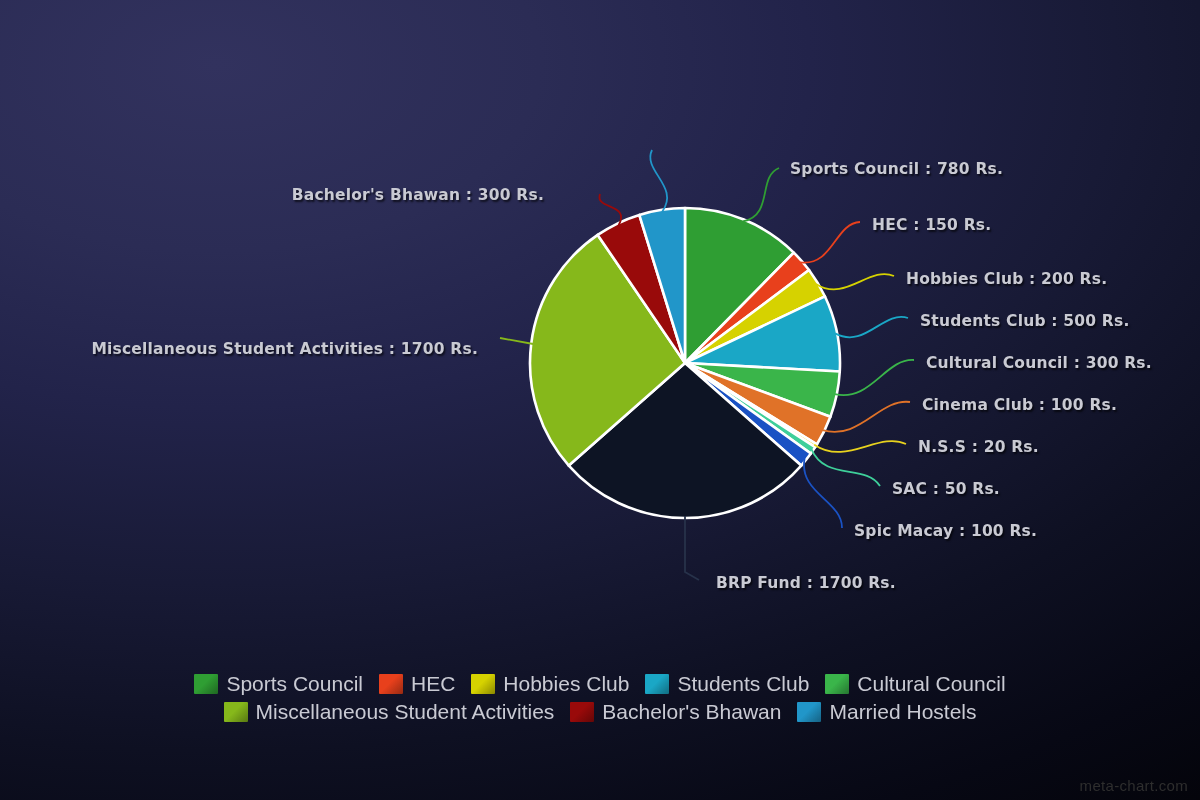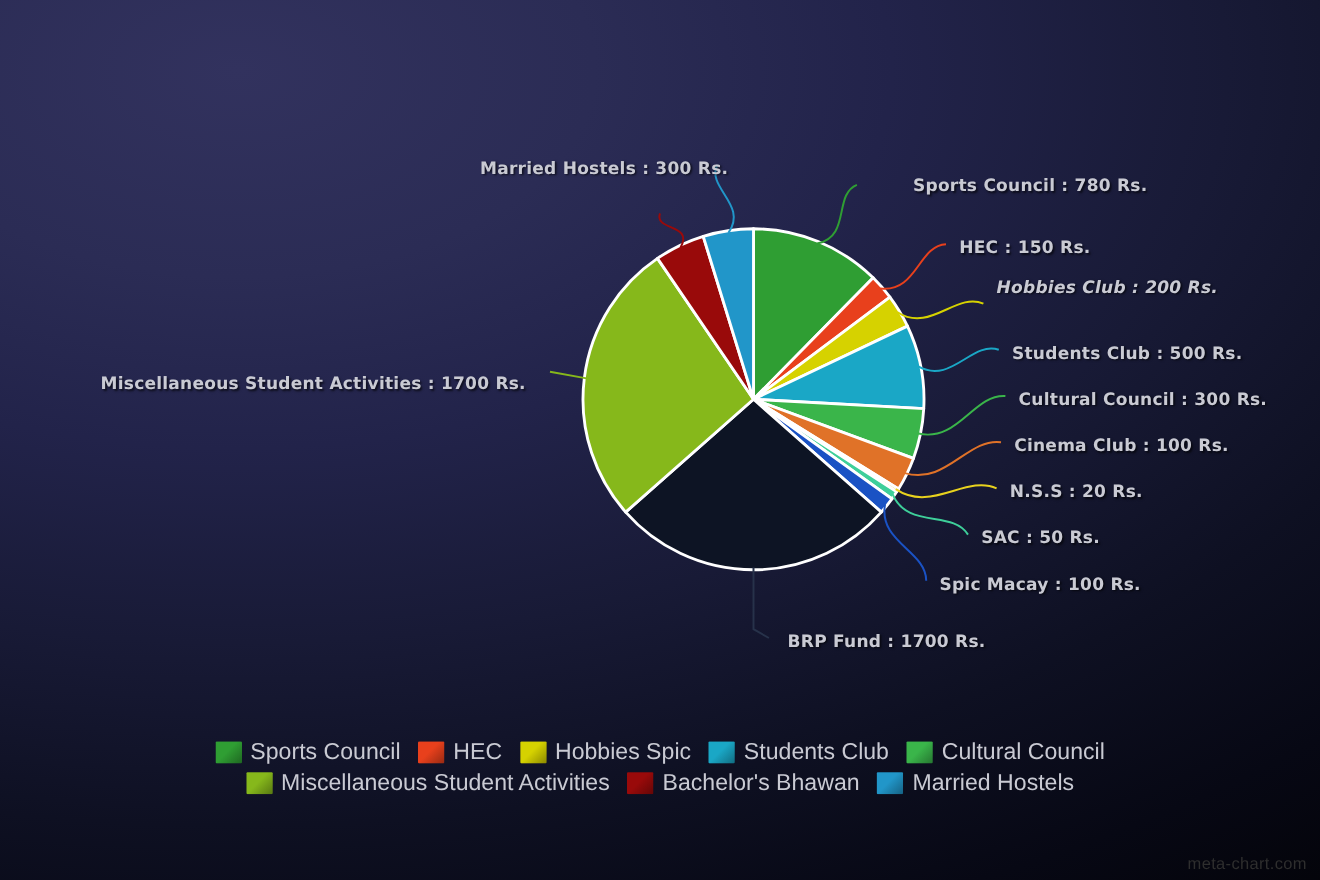--- a/index.html
+++ b/index.html
@@ -138,47 +138,47 @@
         <path d="M 814.3 444.7 C 846.6 466.5, 878.4 431.0, 906.0 444.0" fill="none" stroke="#e8d21e" stroke-width="1.8"></path>
         <path d="M 811.4 449.2 C 825.0 481.5, 865.7 463.3, 880.0 486.0" fill="none" stroke="#3ecf9a" stroke-width="1.8"></path>
         <path d="M 804.6 458.4 C 798.3 493.2, 842.4 500.9, 842.0 528.0" fill="none" stroke="#1a52c4" stroke-width="1.8"></path>
         <path d="M 685.0 516.0 L 685.0 572.0 L 699.0 580.0" fill="none" stroke="#27324a" stroke-width="1.8"></path>
         <path d="M 533.2 344.0 L 500.0 338.0" fill="none" stroke="#86b81b" stroke-width="1.8"></path>
         <path d="M 618.6 225.2 C 631.0 203.0, 594.3 210.1, 600.0 194.0" fill="none" stroke="#990a0a" stroke-width="1.8"></path>
         <path d="M 662.2 211.7 C 680.3 186.5, 642.0 170.7, 652.0 150.0" fill="none" stroke="#2196c9" stroke-width="1.8"></path>
       </g>
   </svg>
 
-  <div class="callout left" style="left:372px;  top:144px;  width:290px;">Married Hostels : 300 Rs.</div>
+  <div class="callout left" style="left:244px;  top:186px;  width:300px;">Bachelor's Bhawan : 300 Rs.</div>
   <div class="callout left" style="left:26px;   top:340px;  width:452px;">Miscellaneous Student Activities : 1700 Rs.</div>
 
-  <div class="callout right" style="left:790px;  top:160px;margin-left:40px;">Sports Council : 780 Rs.</div>
+  <div class="callout right" style="left:790px;  top:160px;">Sports Council : 780 Rs.</div>
   <div class="callout right" style="left:872px;  top:216px;">HEC : 150 Rs.</div>
-  <div class="callout right" style="left:906px;  top:252px;font-style:italic;">Hobbies Club : 200 Rs.</div>
+  <div class="callout right" style="left:906px;  top:270px;">Hobbies Club : 200 Rs.</div>
   <div class="callout right" style="left:920px;  top:312px;">Students Club : 500 Rs.</div>
   <div class="callout right" style="left:926px;  top:354px;">Cultural Council : 300 Rs.</div>
   <div class="callout right" style="left:922px;  top:396px;">Cinema Club : 100 Rs.</div>
   <div class="callout right" style="left:918px;  top:438px;">N.S.S : 20 Rs.</div>
   <div class="callout right" style="left:892px;  top:480px;">SAC : 50 Rs.</div>
   <div class="callout right" style="left:854px;  top:522px;">Spic Macay : 100 Rs.</div>
   <div class="callout right" style="left:716px;  top:574px;">BRP Fund : 1700 Rs.</div>
 
   <div id="legend">
       <div class="legend-row">
         <div class="legend-item">
           <span class="legend-swatch" style="background: linear-gradient(135deg, rgb(47, 158, 51) 0%, rgb(47, 158, 51) 45%, rgba(0, 0, 0, 0.35) 100%) rgb(47, 158, 51);"></span>
           <span class="legend-label">Sports Council</span>
         </div>
         <div class="legend-item">
           <span class="legend-swatch" style="background: linear-gradient(135deg, rgb(232, 64, 28) 0%, rgb(232, 64, 28) 45%, rgba(0, 0, 0, 0.35) 100%) rgb(232, 64, 28);"></span>
           <span class="legend-label">HEC</span>
         </div>
         <div class="legend-item">
           <span class="legend-swatch" style="background: linear-gradient(135deg, rgb(214, 210, 0) 0%, rgb(214, 210, 0) 45%, rgba(0, 0, 0, 0.35) 100%) rgb(214, 210, 0);"></span>
-          <span class="legend-label">Hobbies Spic</span>
+          <span class="legend-label">Hobbies Club</span>
         </div>
         <div class="legend-item">
           <span class="legend-swatch" style="background: linear-gradient(135deg, rgb(26, 167, 198) 0%, rgb(26, 167, 198) 45%, rgba(0, 0, 0, 0.35) 100%) rgb(26, 167, 198);"></span>
           <span class="legend-label">Students Club</span>
         </div>
         <div class="legend-item">
           <span class="legend-swatch" style="background: linear-gradient(135deg, rgb(58, 181, 74) 0%, rgb(58, 181, 74) 45%, rgba(0, 0, 0, 0.35) 100%) rgb(58, 181, 74);"></span>
           <span class="legend-label">Cultural Council</span>
         </div>
       </div>

